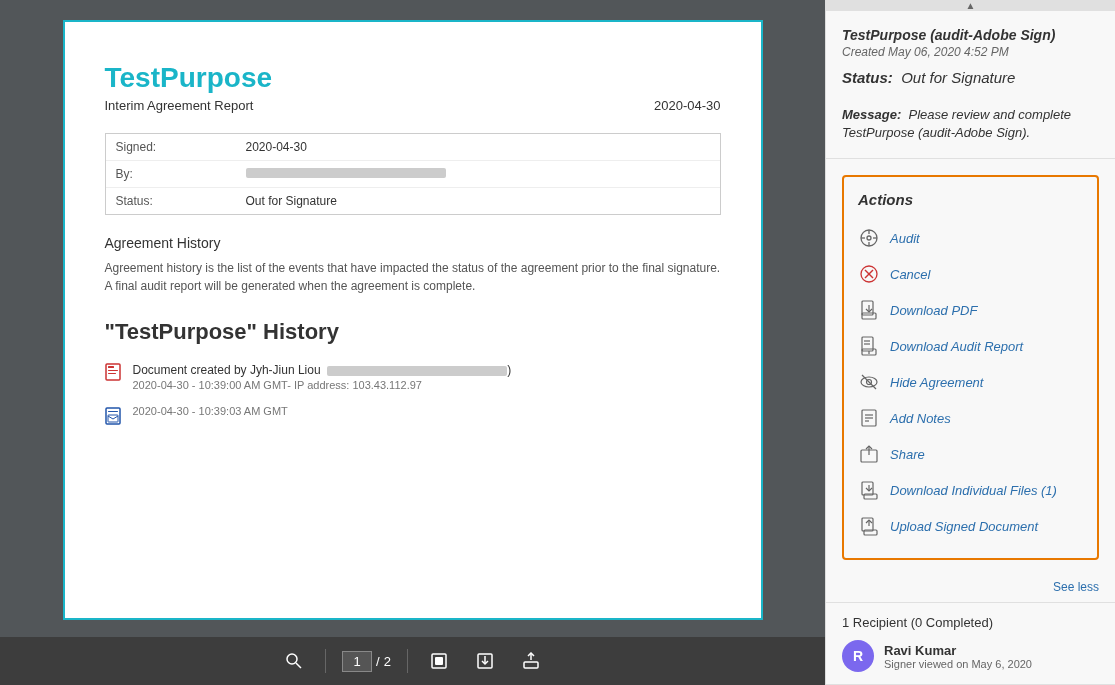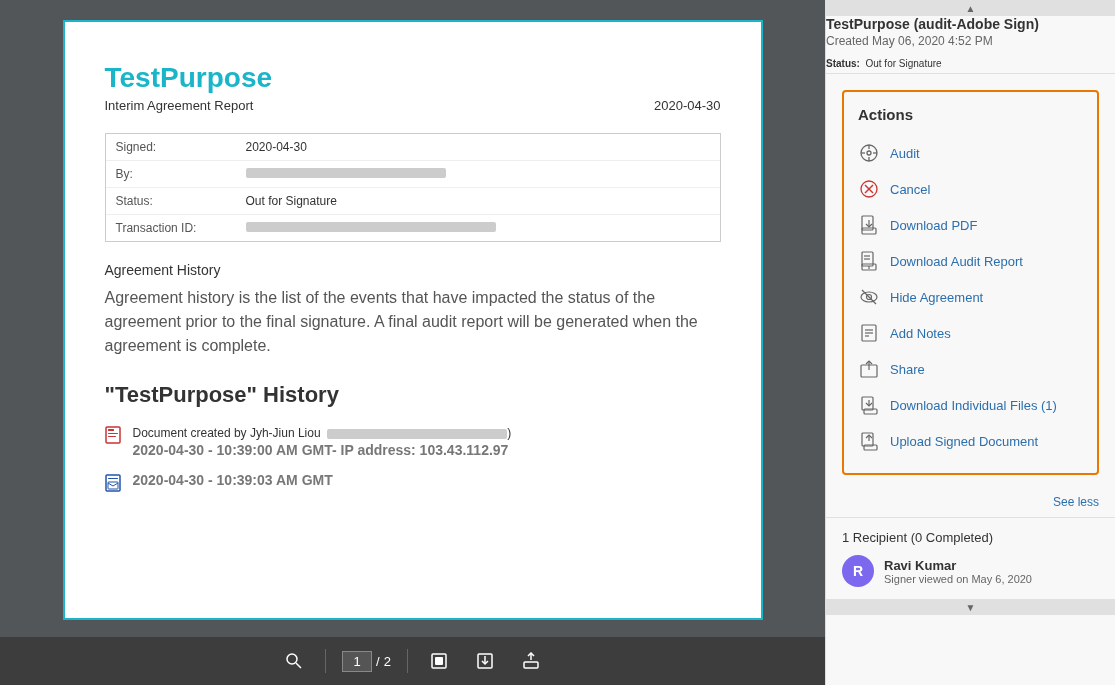--- a/index.html
+++ b/index.html
@@ -83,21 +83,21 @@
     }
 
     .doc-section-title {
       font-size: 14px;
       font-weight: normal;
       margin-bottom: 8px;
       color: #333;
     }
 
     .doc-section-text {
-      font-size: 16px;
+      font-size: 12px;
       color: #555;
       line-height: 1.5;
       margin-bottom: 24px;
     }
 
     .history-title {
       font-size: 22px;
       font-weight: bold;
       color: #333;
       margin-bottom: 16px;
@@ -119,23 +119,22 @@
 
     .history-content {}
 
     .history-text {
       font-size: 12px;
       color: #333;
       line-height: 1.5;
     }
 
     .history-date {
-      font-size: 14px;
+      font-size: 11px;
       color: #777;
-      font-weight: bold;
     }
 
     
     .doc-toolbar {
       background: #3d3d3d;
       height: 48px;
       display: flex;
       align-items: center;
       justify-content: center;
       gap: 16px;
@@ -194,58 +193,61 @@
       border: none;
       cursor: pointer;
       display: flex;
       align-items: center;
       justify-content: center;
       color: #666;
       font-size: 10px;
     }
 
     .agreement-header {
+      padding: 16px;
       border-bottom: 1px solid #e0e0e0;
+      font-style: italic;
     }
 
     .agreement-name {
       font-size: 14px;
       font-weight: bold;
       color: #333;
       margin-bottom: 2px;
     }
 
     .agreement-date {
       font-size: 12px;
       color: #666;
       margin-bottom: 10px;
     }
 
     .status-row {
-      font-size: 10px;
-      color: #333;
-      margin-bottom: 4px;
+      font-size: 15px;
+      color: #333;
+      margin-bottom: 20px;
     }
 
     .status-label { font-weight: bold; }
 
     .message-row {
       font-size: 13px;
       color: #333;
       line-height: 1.4;
     }
 
     .message-label { font-weight: bold; }
 
     
     .actions-box {
       margin: 16px;
       border: 2px solid #e87800;
       border-radius: 4px;
       padding: 14px;
+      font-style: italic;
     }
 
     .actions-title {
       font-size: 15px;
       font-weight: bold;
       color: #333;
       margin-bottom: 12px;
     }
 
     .action-item {
@@ -350,26 +352,20 @@
         </div>
         <div class="doc-table-row">
           <span class="doc-table-label">By:</span>
           <span class="doc-table-value">
             <span class="redacted-block" style="width:200px;"></span>
           </span>
         </div>
         <div class="doc-table-row">
           <span class="doc-table-label">Status:</span>
           <span class="doc-table-value">Out for Signature</span>
-        </div>
-        <div class="doc-table-row">
-          <span class="doc-table-label">Transaction ID:</span>
-          <span class="doc-table-value">
-            <span class="redacted-block" style="width:250px;"></span>
-          </span>
         </div>
       </div>
 
       <div class="doc-section-title">Agreement History</div>
       <div class="doc-section-text">Agreement history is the list of the events that have impacted the status of the agreement prior to the final signature. A final audit report will be generated when the agreement is complete.</div>
 
       <div class="history-title">"TestPurpose" History</div>
 
       <div class="history-item">
         <div class="history-icon">
@@ -446,20 +442,24 @@
 
   <button class="right-scroll-btn">▲</button>
 
   <div class="agreement-header">
     <div class="agreement-name">TestPurpose (audit-Adobe Sign)</div>
     <div class="agreement-date">Created May 06, 2020 4:52 PM</div>
     <div class="status-row">
       <span class="status-label">Status:</span>
       &nbsp;<span>Out for Signature</span>
     </div>
+    <div class="message-row">
+      <span class="message-label">Message:</span>
+      &nbsp;<span>Please review and complete TestPurpose (audit-Adobe Sign).</span>
+    </div>
   </div>
 
   <div class="actions-box">
     <div class="actions-title">Actions</div>
 
     <div class="action-item">
       <div class="action-icon">
         <svg width="20" height="20" viewBox="0 0 20 20" fill="none">
           <circle cx="10" cy="10" r="8" stroke="#666" stroke-width="1.3"></circle>
           <circle cx="10" cy="10" r="2" stroke="#666" stroke-width="1.3" fill="none"></circle>

